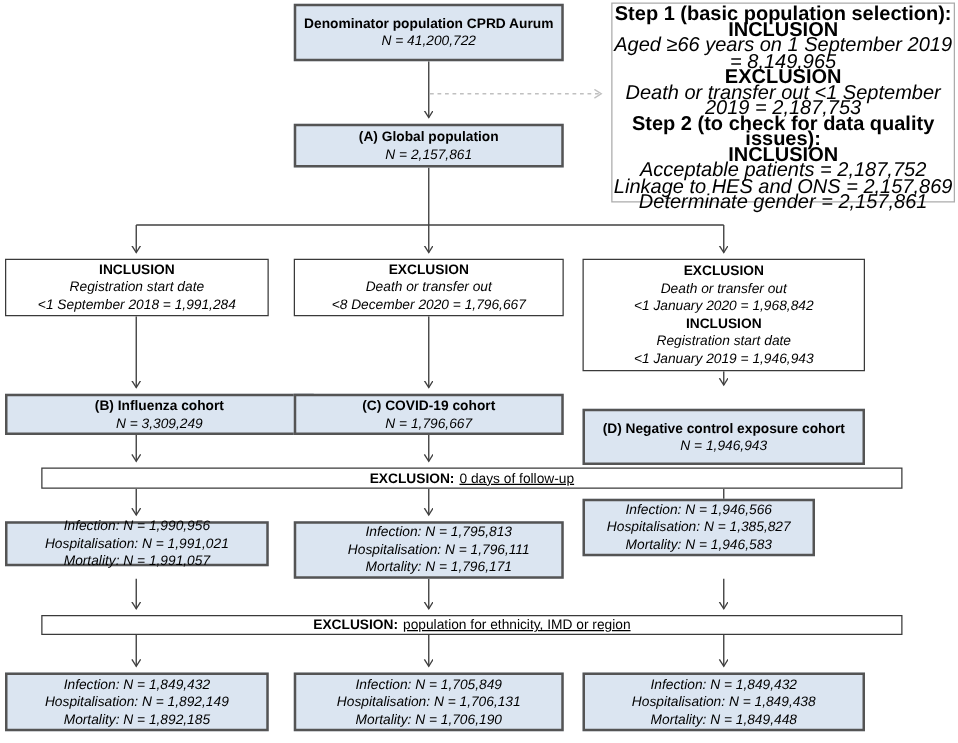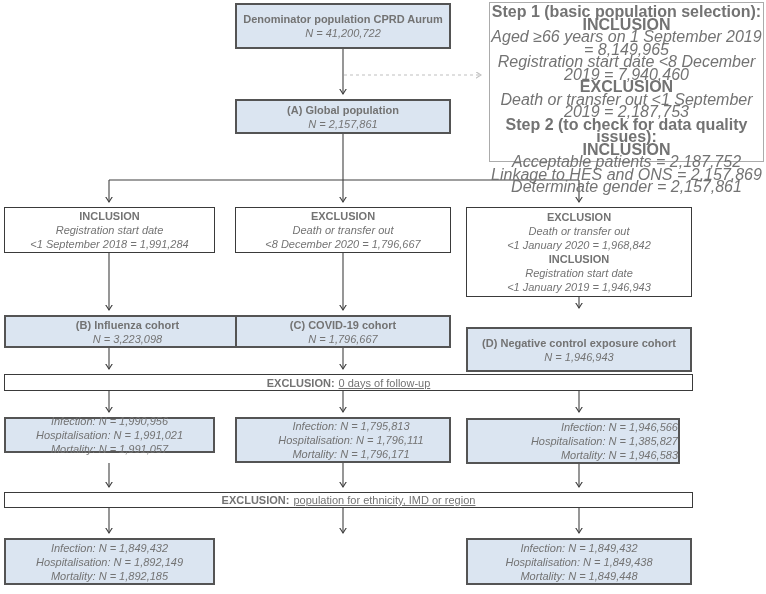--- a/index.html
+++ b/index.html
@@ -1,29 +1,29 @@
 <!DOCTYPE html>
 <html><head>
 <meta charset="utf-8">
 <style>
   html,body{margin:0;padding:0;background:#ffffff;}
   .canvas{
     position:relative;width:766px;height:594px;background:#ffffff;
-    font-family:"Liberation Sans",sans-serif;color:#737373;overflow:hidden;
+    font-family:"Liberation Sans",sans-serif;color:#000000;overflow:hidden;
   }
   .connectors{position:absolute;left:0;top:0;width:766px;height:594px;}
   .box{
     position:absolute;box-sizing:border-box;display:flex;flex-direction:column;
     justify-content:center;align-items:center;text-align:center;
     font-size:11px;line-height:14px;background:#ffffff;
   }
   .blue{background:#dbe5f1;border:2px solid #545454;}
   .white{border:1px solid #3a3a3a;}
   .grayb{border:1px solid #ababab;justify-content:flex-start;padding-top:3px;font-size:16px;line-height:12.5px;}
-  .bar{border:1px solid #3a3a3a;flex-direction:row;gap:0;}
+  .bar{border:1px solid #3a3a3a;flex-direction:row;gap:0;margin-left:29px;}
   .t{font-weight:bold;}
   .i{font-style:italic;}
   .bar .txt{margin-left:4px;text-decoration:underline;}
   .sect-gap{height:9px;}
 </style>
 </head>
 <body>
 
 <div class="canvas">
 
@@ -72,21 +72,20 @@
 
   <div class="box blue" style="left:235px;top:3px;width:216px;height:46px;line-height:14px;">
     <div class="t">Denominator population CPRD Aurum</div>
     <div class="i">N = 41,200,722</div>
   </div>
 
   <div class="box white grayb" style="left:489px;top:2px;width:275px;height:160px;">
     <div class="t">Step 1 (basic population selection):</div>
     <div class="t">INCLUSION</div>
     <div class="i">Aged ≥66 years on 1 September 2019 = 8,149,965</div>
-    <div class="i">Registration start date &lt;8 December 2019 = 7,940,460</div>
     <div class="t">EXCLUSION</div>
     <div class="i">Death or transfer out &lt;1 September 2019 = 2,187,753</div>
     <div class="sect-gap"></div>
     <div class="t">Step 2 (to check for data quality issues):</div>
     <div class="t">INCLUSION</div>
     <div class="i">Acceptable patients = 2,187,752</div>
     <div class="i">Linkage to HES and ONS = 2,157,869</div>
     <div class="i">Determinate gender = 2,157,861</div>
   </div>
 
@@ -111,21 +110,21 @@
     <div class="t">EXCLUSION</div>
     <div class="i">Death or transfer out</div>
     <div class="i">&lt;1 January 2020 = 1,968,842</div>
     <div class="t">INCLUSION</div>
     <div class="i">Registration start date</div>
     <div class="i">&lt;1 January 2019 = 1,946,943</div>
   </div>
 
   <div class="box blue" style="left:4px;top:315px;width:247px;height:33px;">
     <div class="t">(B) Influenza cohort</div>
-    <div class="i">N = 3,223,098</div>
+    <div class="i">N = 3,309,249</div>
   </div>
 
   <div class="box blue" style="left:235px;top:315px;width:216px;height:33px;">
     <div class="t">(C) COVID-19 cohort</div>
     <div class="i">N = 1,796,667</div>
   </div>
 
   <div class="box blue" style="left:466px;top:327px;width:226px;height:45px;">
     <div class="t">(D) Negative control exposure cohort</div>
     <div class="i">N = 1,946,943</div>
@@ -141,37 +140,42 @@
     <div class="i">Hospitalisation: N = 1,991,021</div>
     <div class="i">Mortality: N = 1,991,057</div>
   </div>
 
   <div class="box blue" style="left:235px;top:417px;width:216px;height:46px;padding-left:16px;">
     <div class="i">Infection: N = 1,795,813</div>
     <div class="i">Hospitalisation: N = 1,796,111</div>
     <div class="i">Mortality: N = 1,796,171</div>
   </div>
 
-  <div class="box blue" style="left:466px;top:418px;width:214px;height:46px;align-items:flex-end;">
+  <div class="box blue" style="left:466px;top:399px;width:186px;height:46px;">
     <div class="i">Infection: N = 1,946,566</div>
     <div class="i">Hospitalisation: N = 1,385,827</div>
     <div class="i">Mortality: N = 1,946,583</div>
   </div>
 
   <div class="box white bar" style="left:4px;top:492px;width:689px;height:16px;">
     <span class="t">EXCLUSION:</span>
     <span class="txt">population for ethnicity, IMD or region</span>
   </div>
 
   <div class="box blue" style="left:4px;top:538px;width:211px;height:47px;">
     <div class="i">Infection: N = 1,849,432</div>
     <div class="i">Hospitalisation: N = 1,892,149</div>
     <div class="i">Mortality: N = 1,892,185</div>
   </div>
 
+  <div class="box blue" style="left:235px;top:538px;width:216px;height:47px;">
+    <div class="i">Infection: N = 1,705,849</div>
+    <div class="i">Hospitalisation: N = 1,706,131</div>
+    <div class="i">Mortality: N = 1,706,190</div>
+  </div>
 
   <div class="box blue" style="left:466px;top:538px;width:226px;height:47px;">
     <div class="i">Infection: N = 1,849,432</div>
     <div class="i">Hospitalisation: N = 1,849,438</div>
     <div class="i">Mortality: N = 1,849,448</div>
   </div>
 
 </div>
 
 </body></html>

